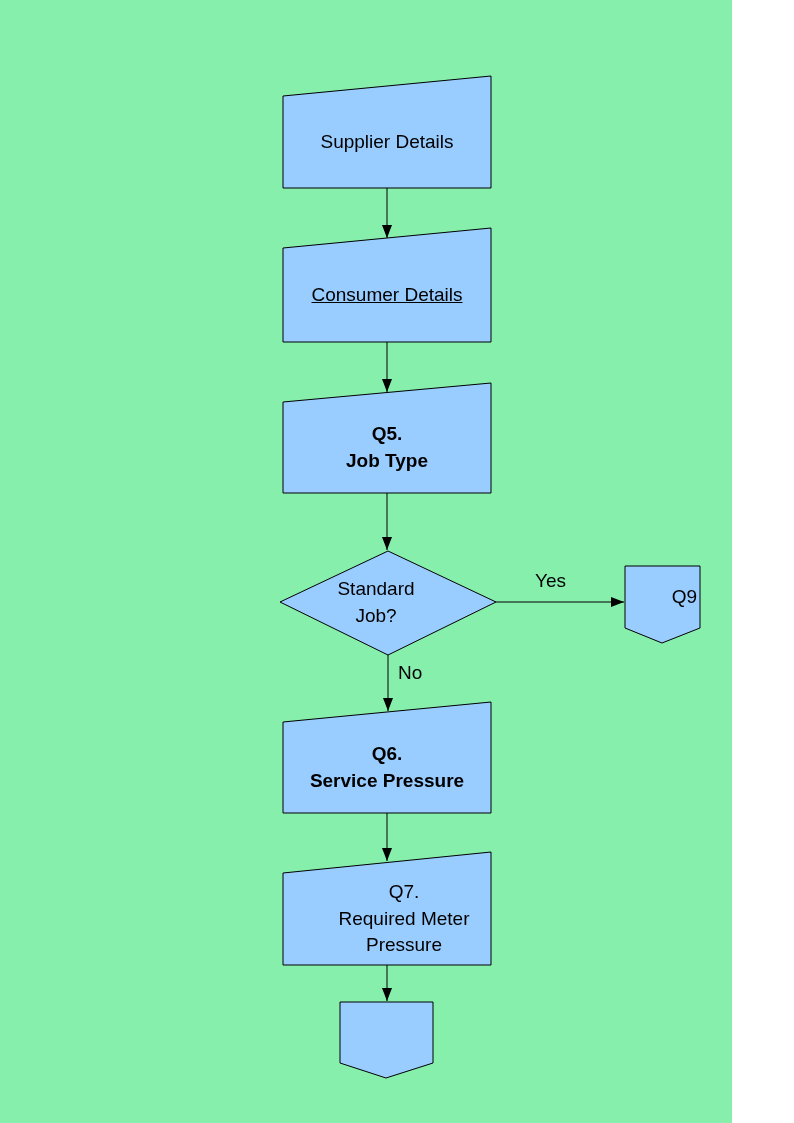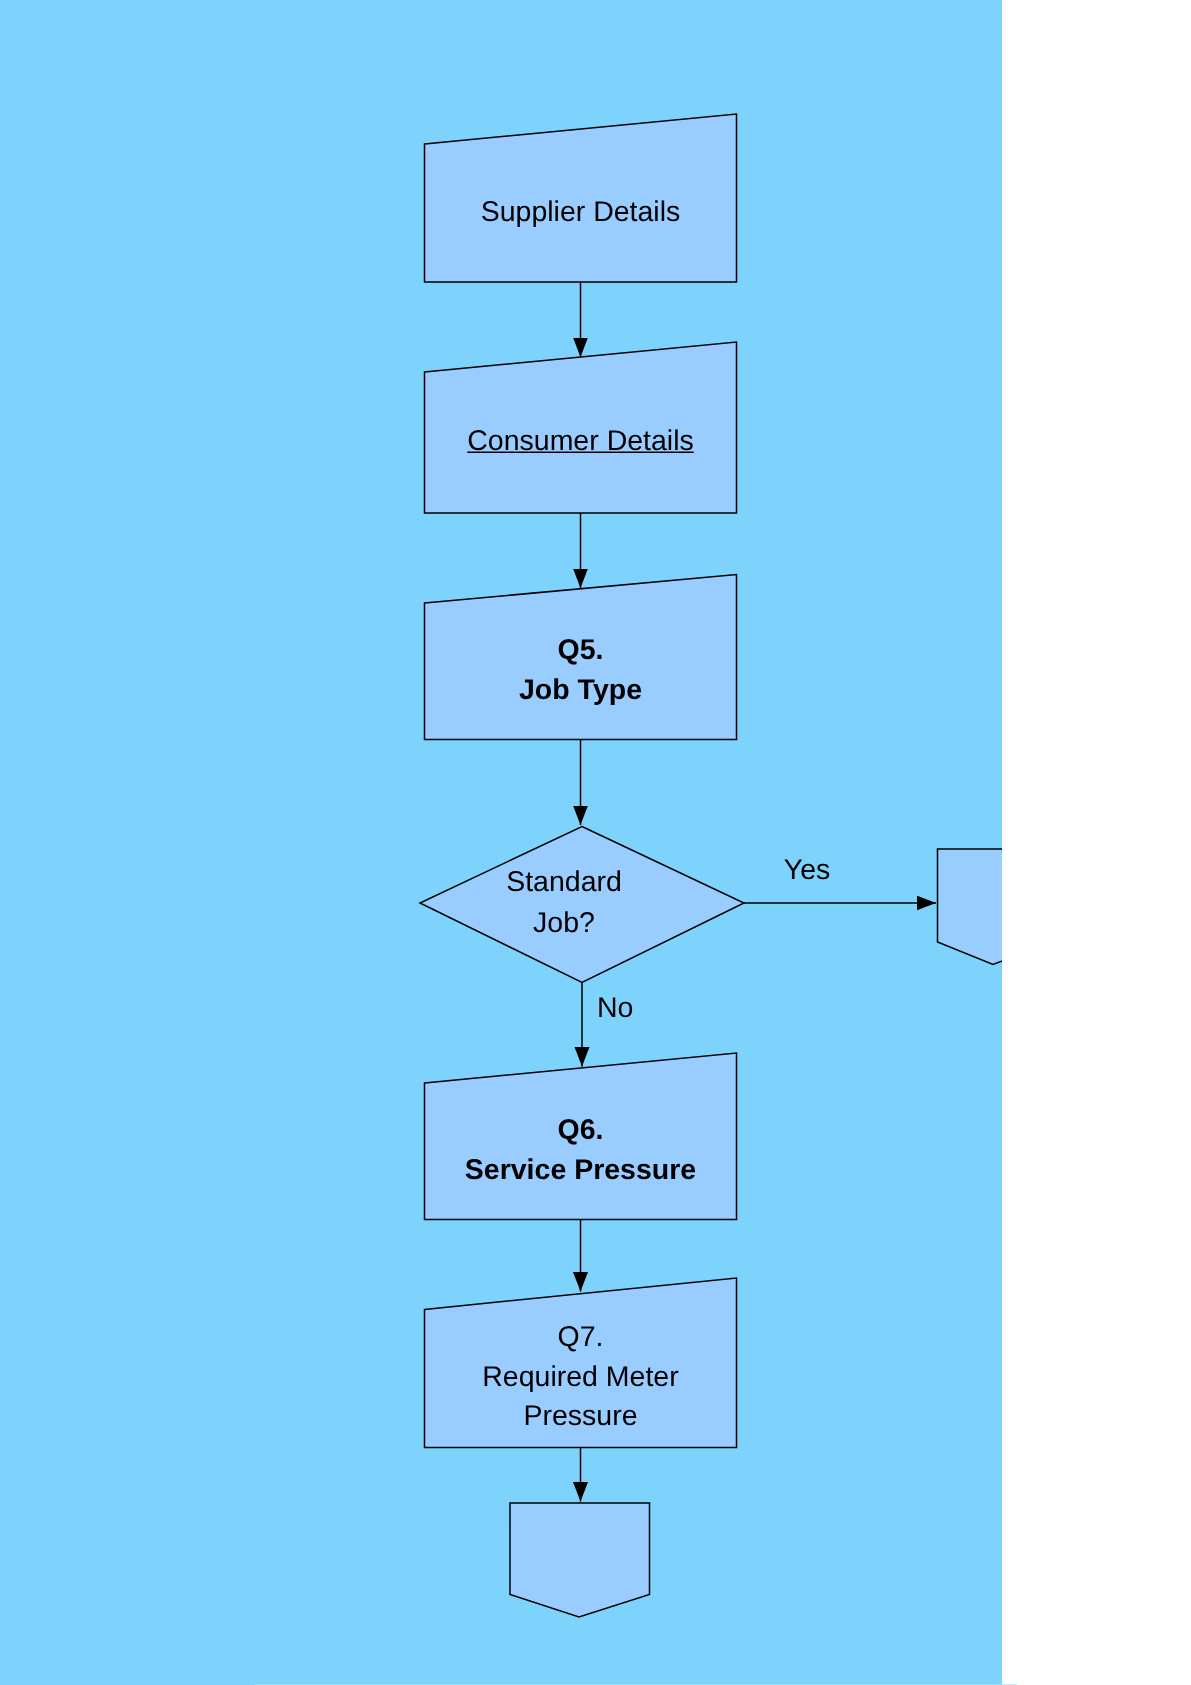--- a/index.html
+++ b/index.html
@@ -1,21 +1,21 @@
 <!DOCTYPE html>
 <html><head>
 <meta charset="utf-8">
 <style>
   html, body { margin: 0; padding: 0; }
   body { background: #ffffff; font-family: "Liberation Sans", sans-serif; }
   .page {
     position: relative;
-    width: 668px;
+    width: 732px;
     height: 1123px;
-    background: #7dd3fc;
+    background: #86efac;
     overflow: hidden;
   }
   svg.diagram-canvas {
     position: absolute;
     left: 0; top: 0;
     width: 794px; height: 1123px;
   }
   svg polygon.node-shape {
     stroke: #000000;
     stroke-width: 1;
@@ -35,21 +35,21 @@
     line-height: 1.4;
     color: #000000;
     pointer-events: none;
   }
   .edge-label {
     position: absolute;
     font-size: 19px;
     color: #000000;
     pointer-events: none;
   }
-  .edge-label.center { text-align: center; }
+  .edge-label.center { text-align: right; }
 </style>
 </head>
 <body>
 
 <div class="page">
 
   <svg class="diagram-canvas" viewBox="0 0 794 1123" xmlns="http://www.w3.org/2000/svg">
     <defs>
       <marker id="arrowhead" markerUnits="userSpaceOnUse" markerWidth="14" markerHeight="12" refX="13" refY="5" orient="auto">
         <polygon points="0,0 13,5 0,10" fill="#000000"></polygon>
@@ -95,21 +95,21 @@
 Job Type</div>
 
   <div class="node-label" style="left:268px; top:551px; width:216px; height:104px;">Standard
 Job?</div>
 
   <div class="node-label" style="left:647px; top:566px; width:75px; height:62px;">Q9</div>
 
   <div class="node-label" style="left:283px; top:722px; width:208px; height:91px;font-weight:bold;">Q6.
 Service Pressure</div>
 
-  <div class="node-label" style="left:283px; top:873px; width:208px; height:92px;">Q7.
+  <div class="node-label" style="left:283px; top:873px; width:208px; height:92px;padding-left:17px;">Q7.
 Required Meter
 Pressure</div>
 
 
   <div class="edge-label center" style="left:510px; top:570px; width:56px;">Yes</div>
 
   <div class="edge-label" style="left:398px; top:662px;">No</div>
 
 </div>
 

